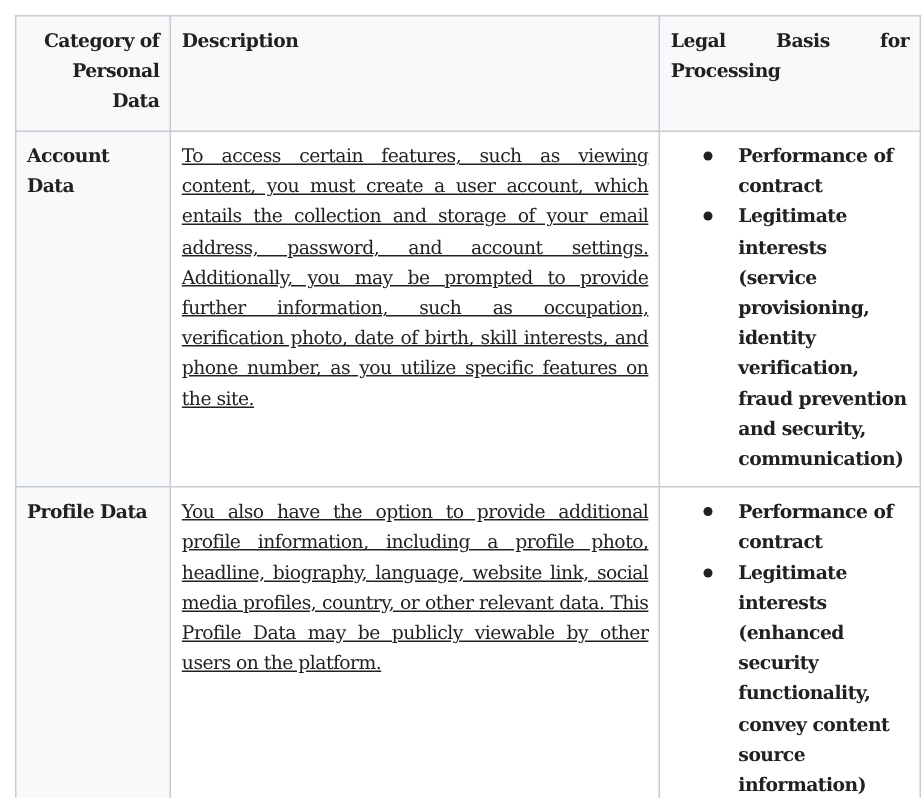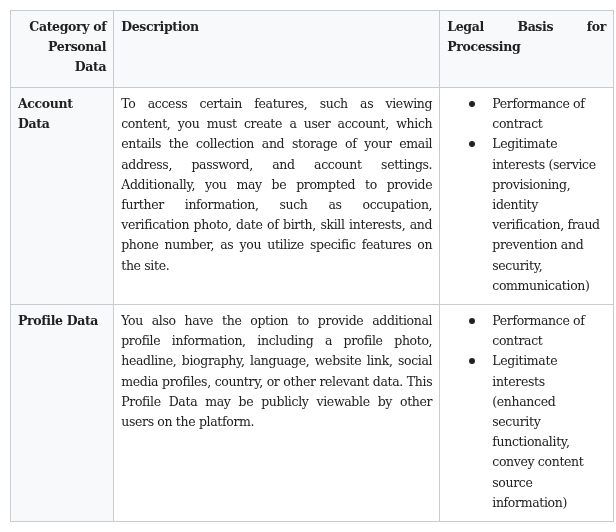--- a/index.html
+++ b/index.html
@@ -37,28 +37,30 @@
     th.hdr.cat { text-align: right; }
     th.hdr.desc { text-align: left; }
     th.hdr.legal { text-align: justify; text-align-last: left; }
     td.label {
       background: #f8f9fa;
       font-weight: bold;
       text-align: left;
     }
     td.desc {
       text-align: justify;
+      text-decoration: underline;
     }
     col.c1 { width: 101px; }
     col.c2 { width: 319px; }
     col.c3 { width: 170px; }
     ul.basis {
       margin: 0;
       padding: 0 0 0 45px;
       list-style: none;
+      font-weight: bold;
     }
     ul.basis li {
       position: relative;
     }
     .bullet-icon {
       position: absolute;
       left: -23px;
       top: 7px;
       width: 6px;
       height: 6px;

